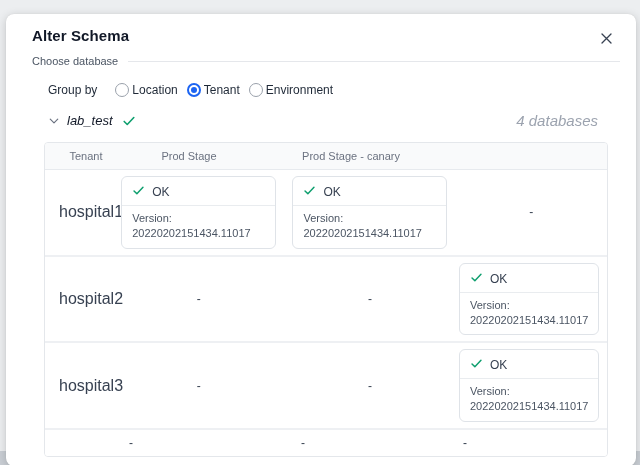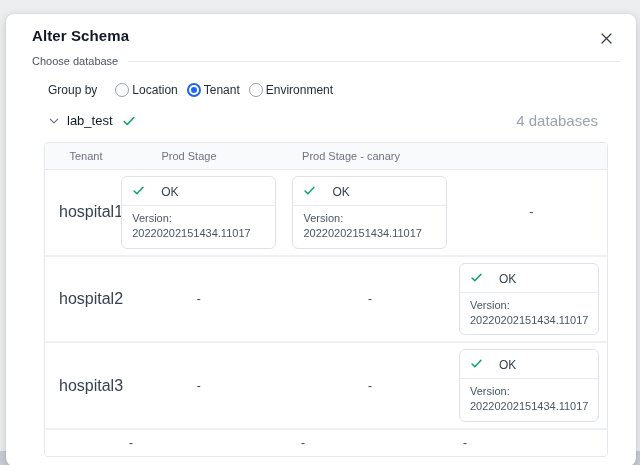--- a/index.html
+++ b/index.html
@@ -25,21 +25,21 @@
 
   
   .groupby-row { display:flex; align-items:center; margin:16px 0 0 42px; font-size:12px; color:#1f2937; }
   .groupby-label { margin-right:18px; }
   .radio-option { display:flex; align-items:center; margin-right:9px; cursor:pointer; }
   .radio-circle { width:14px; height:14px; border-radius:50%; border:1.5px solid #9aa1ab; background:#fff; margin-right:3px; flex:0 0 auto; display:flex; align-items:center; justify-content:center; }
   .radio-circle.checked { border:2px solid #1C64F2; }
   .radio-circle.checked::after { content:""; width:6px; height:6px; border-radius:50%; background:#1C64F2; }
 
   
-  .dbgroup-row { display:flex; align-items:center; margin:15px 38px 0 42px; }
+  .dbgroup-row { display:flex; align-items:center; margin:15px 38px 0 42px;font-style:italic; }
   .chev { line-height:0; margin-right:7px; cursor:pointer; }
   .dbgroup-name { font-size:13px; color:#111827; }
   .dbgroup-check { line-height:0; margin-left:9px; }
   .dbgroup-count { margin-left:auto; font-size:15px; color:#9ca3af; }
 
   
   .db-table { margin:13px 0 0 38px; width:564px; border:1px solid #e4e7eb; border-radius:4px; overflow:hidden; background:#fff; }
   .t-row { display:flex; align-items:stretch; }
   .t-head { background:#f9fafb; border-bottom:1px solid #e7eaee; height:27px; }
   .t-head .cell { font-size:11px; color:#6b7280; display:flex; align-items:center; justify-content:center; }
@@ -52,21 +52,21 @@
   .col-s3 { width:152px; }
   .tenant-name { font-size:16px; color:#374151; }
   .dash { font-size:12px; color:#374151; }
   .row-tall { min-height:70px; padding:6px 0; }
   .row-short { height:28px; }
   .cell.push-right { justify-content:flex-end; padding-right:8px; }
 
   
   .status-card { background:#fff; border:1px solid #dfe3e8; border-radius:6px; width:155px; }
   .status-card.narrow { width:140px; }
-  .card-status { display:flex; align-items:center; gap:16px; padding:7px 10px 5px 10px; font-size:12px; color:#374151; border-bottom:1px solid #e9ecef; }
+  .card-status { display:flex; align-items:center; gap:7px; padding:7px 10px 5px 10px; font-size:12px; color:#374151; border-bottom:1px solid #e9ecef; }
   .card-version { padding:5px 10px 7px 10px; font-size:11px; color:#4b5563; line-height:1.35; }
 
   
   .footer-divider { height:1px; background:#e8eaee; margin:12px 32px 0 38px; }
   .dlg-footer { display:flex; justify-content:flex-end; align-items:center; padding:13px 29px 0 0; gap:10px; }
 </style>
 </head>
 <body>
 
 <div class="dialog">

